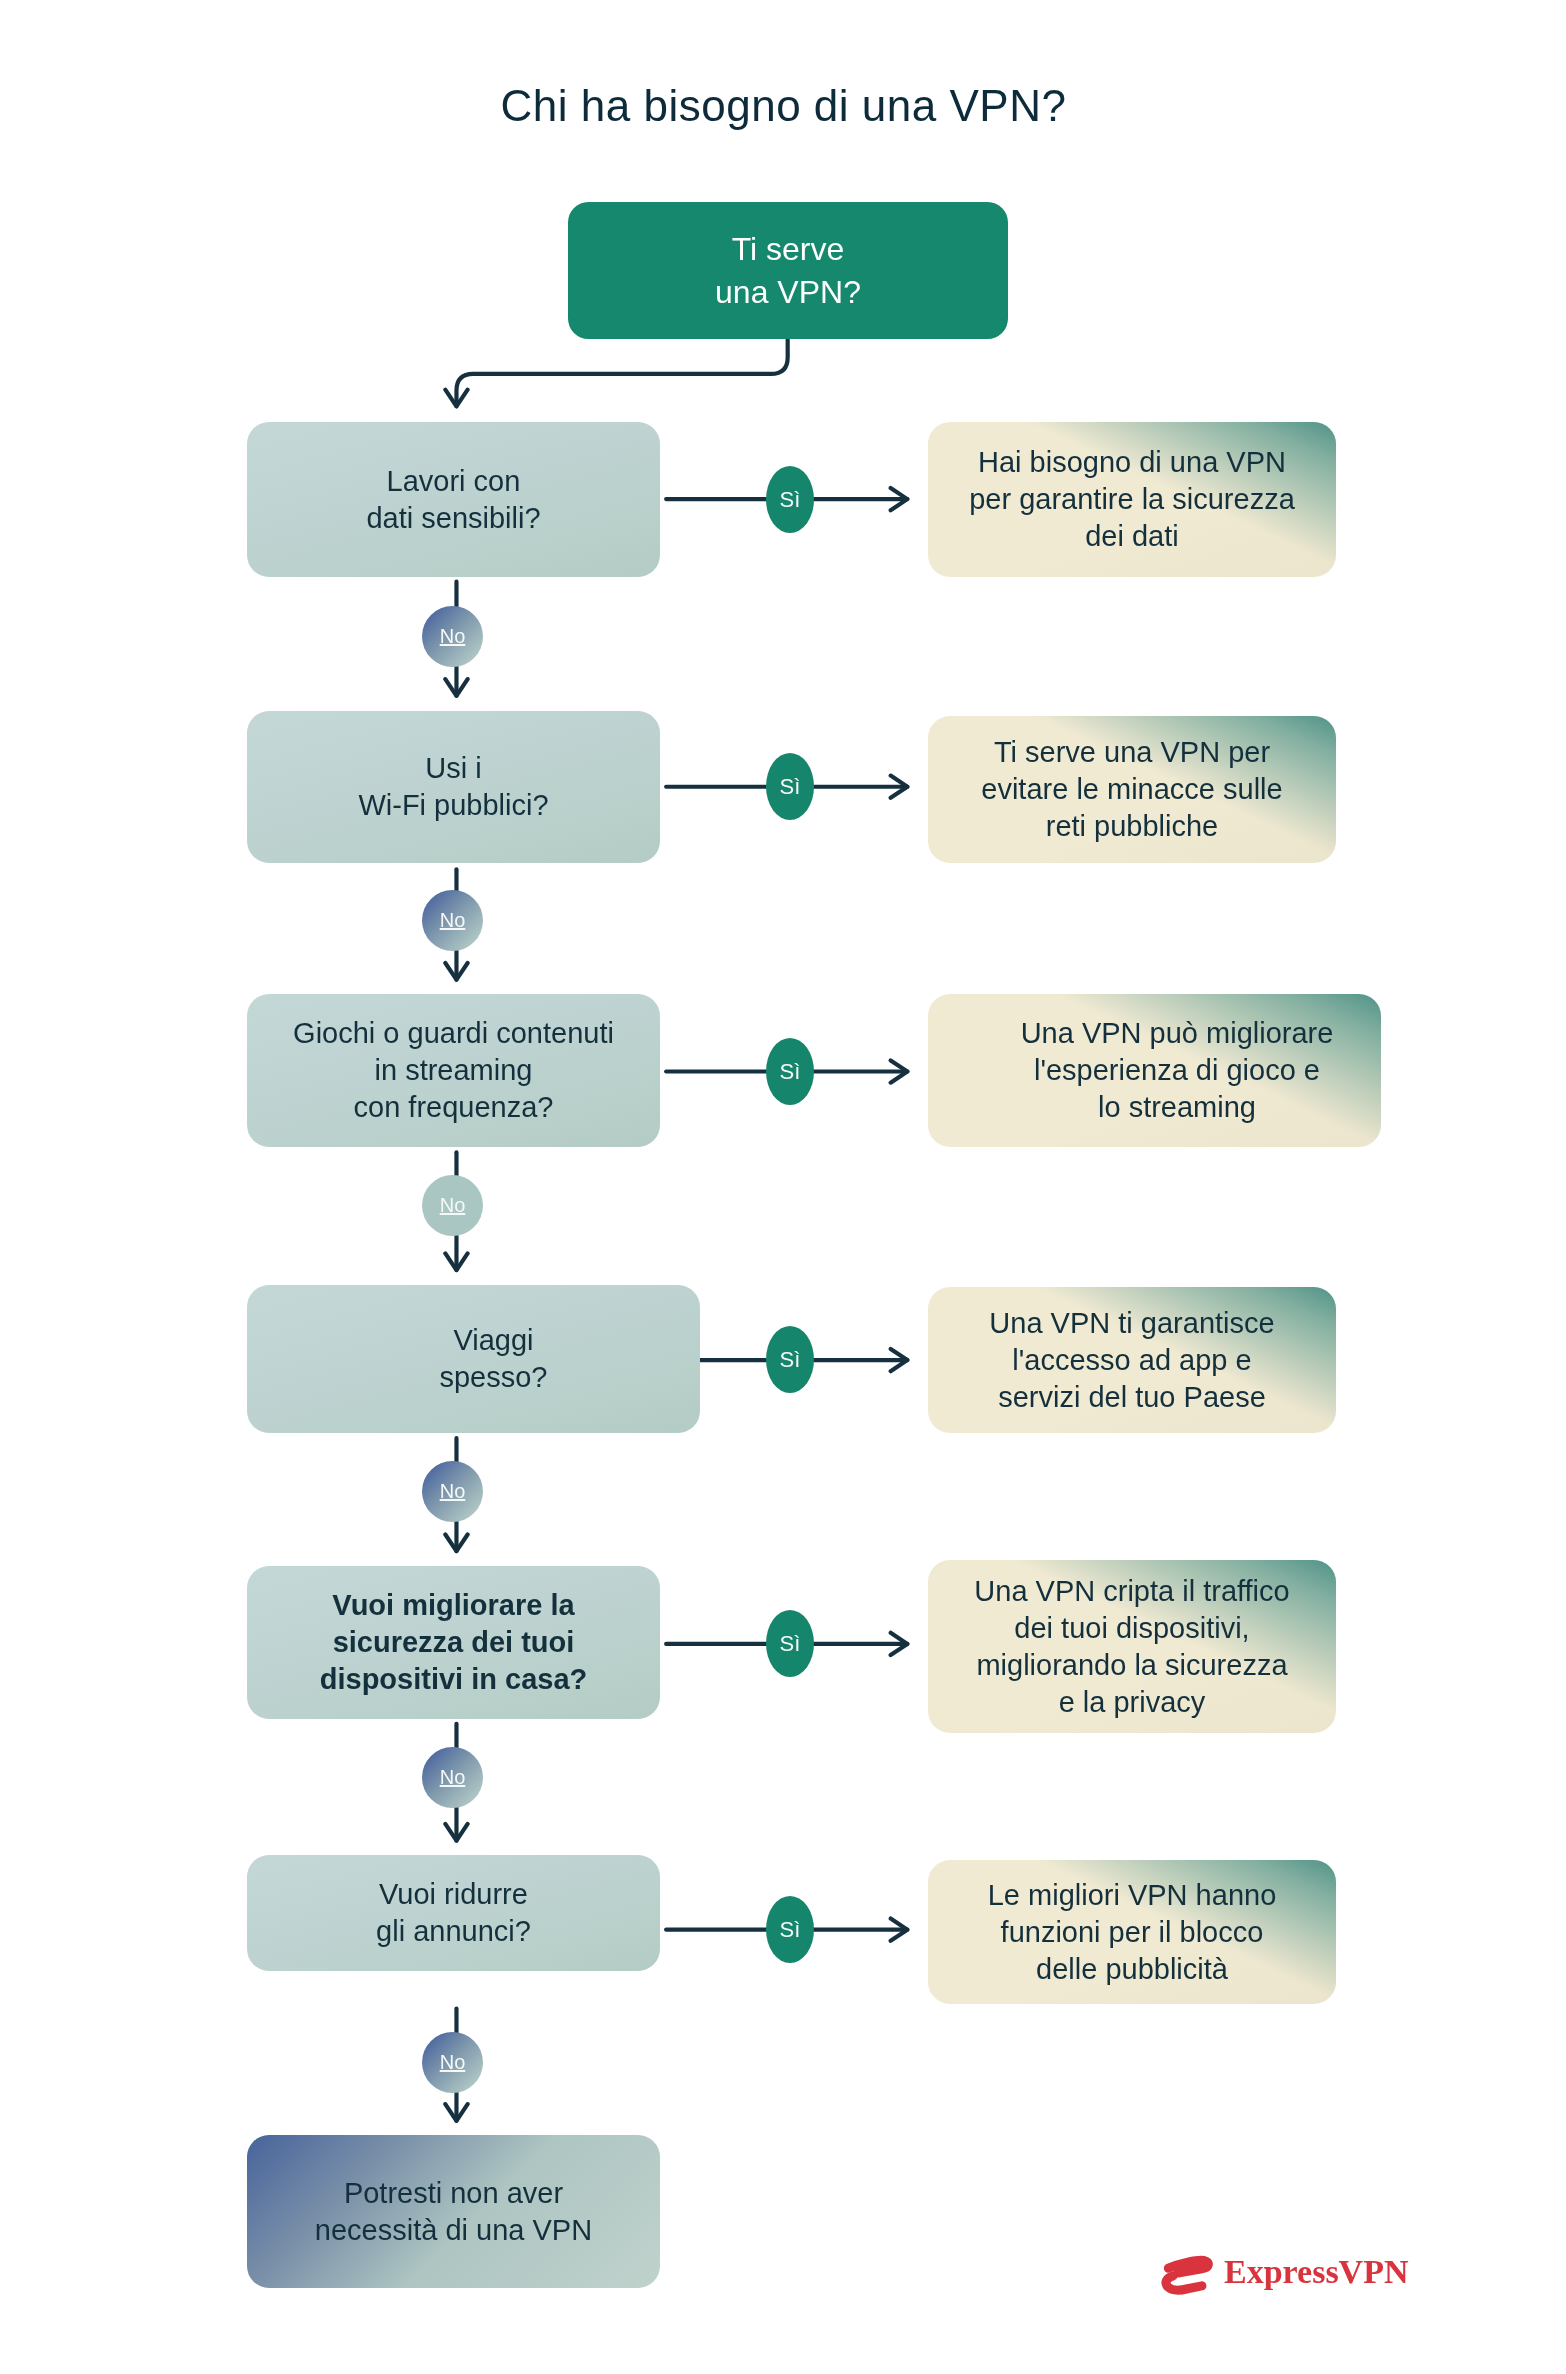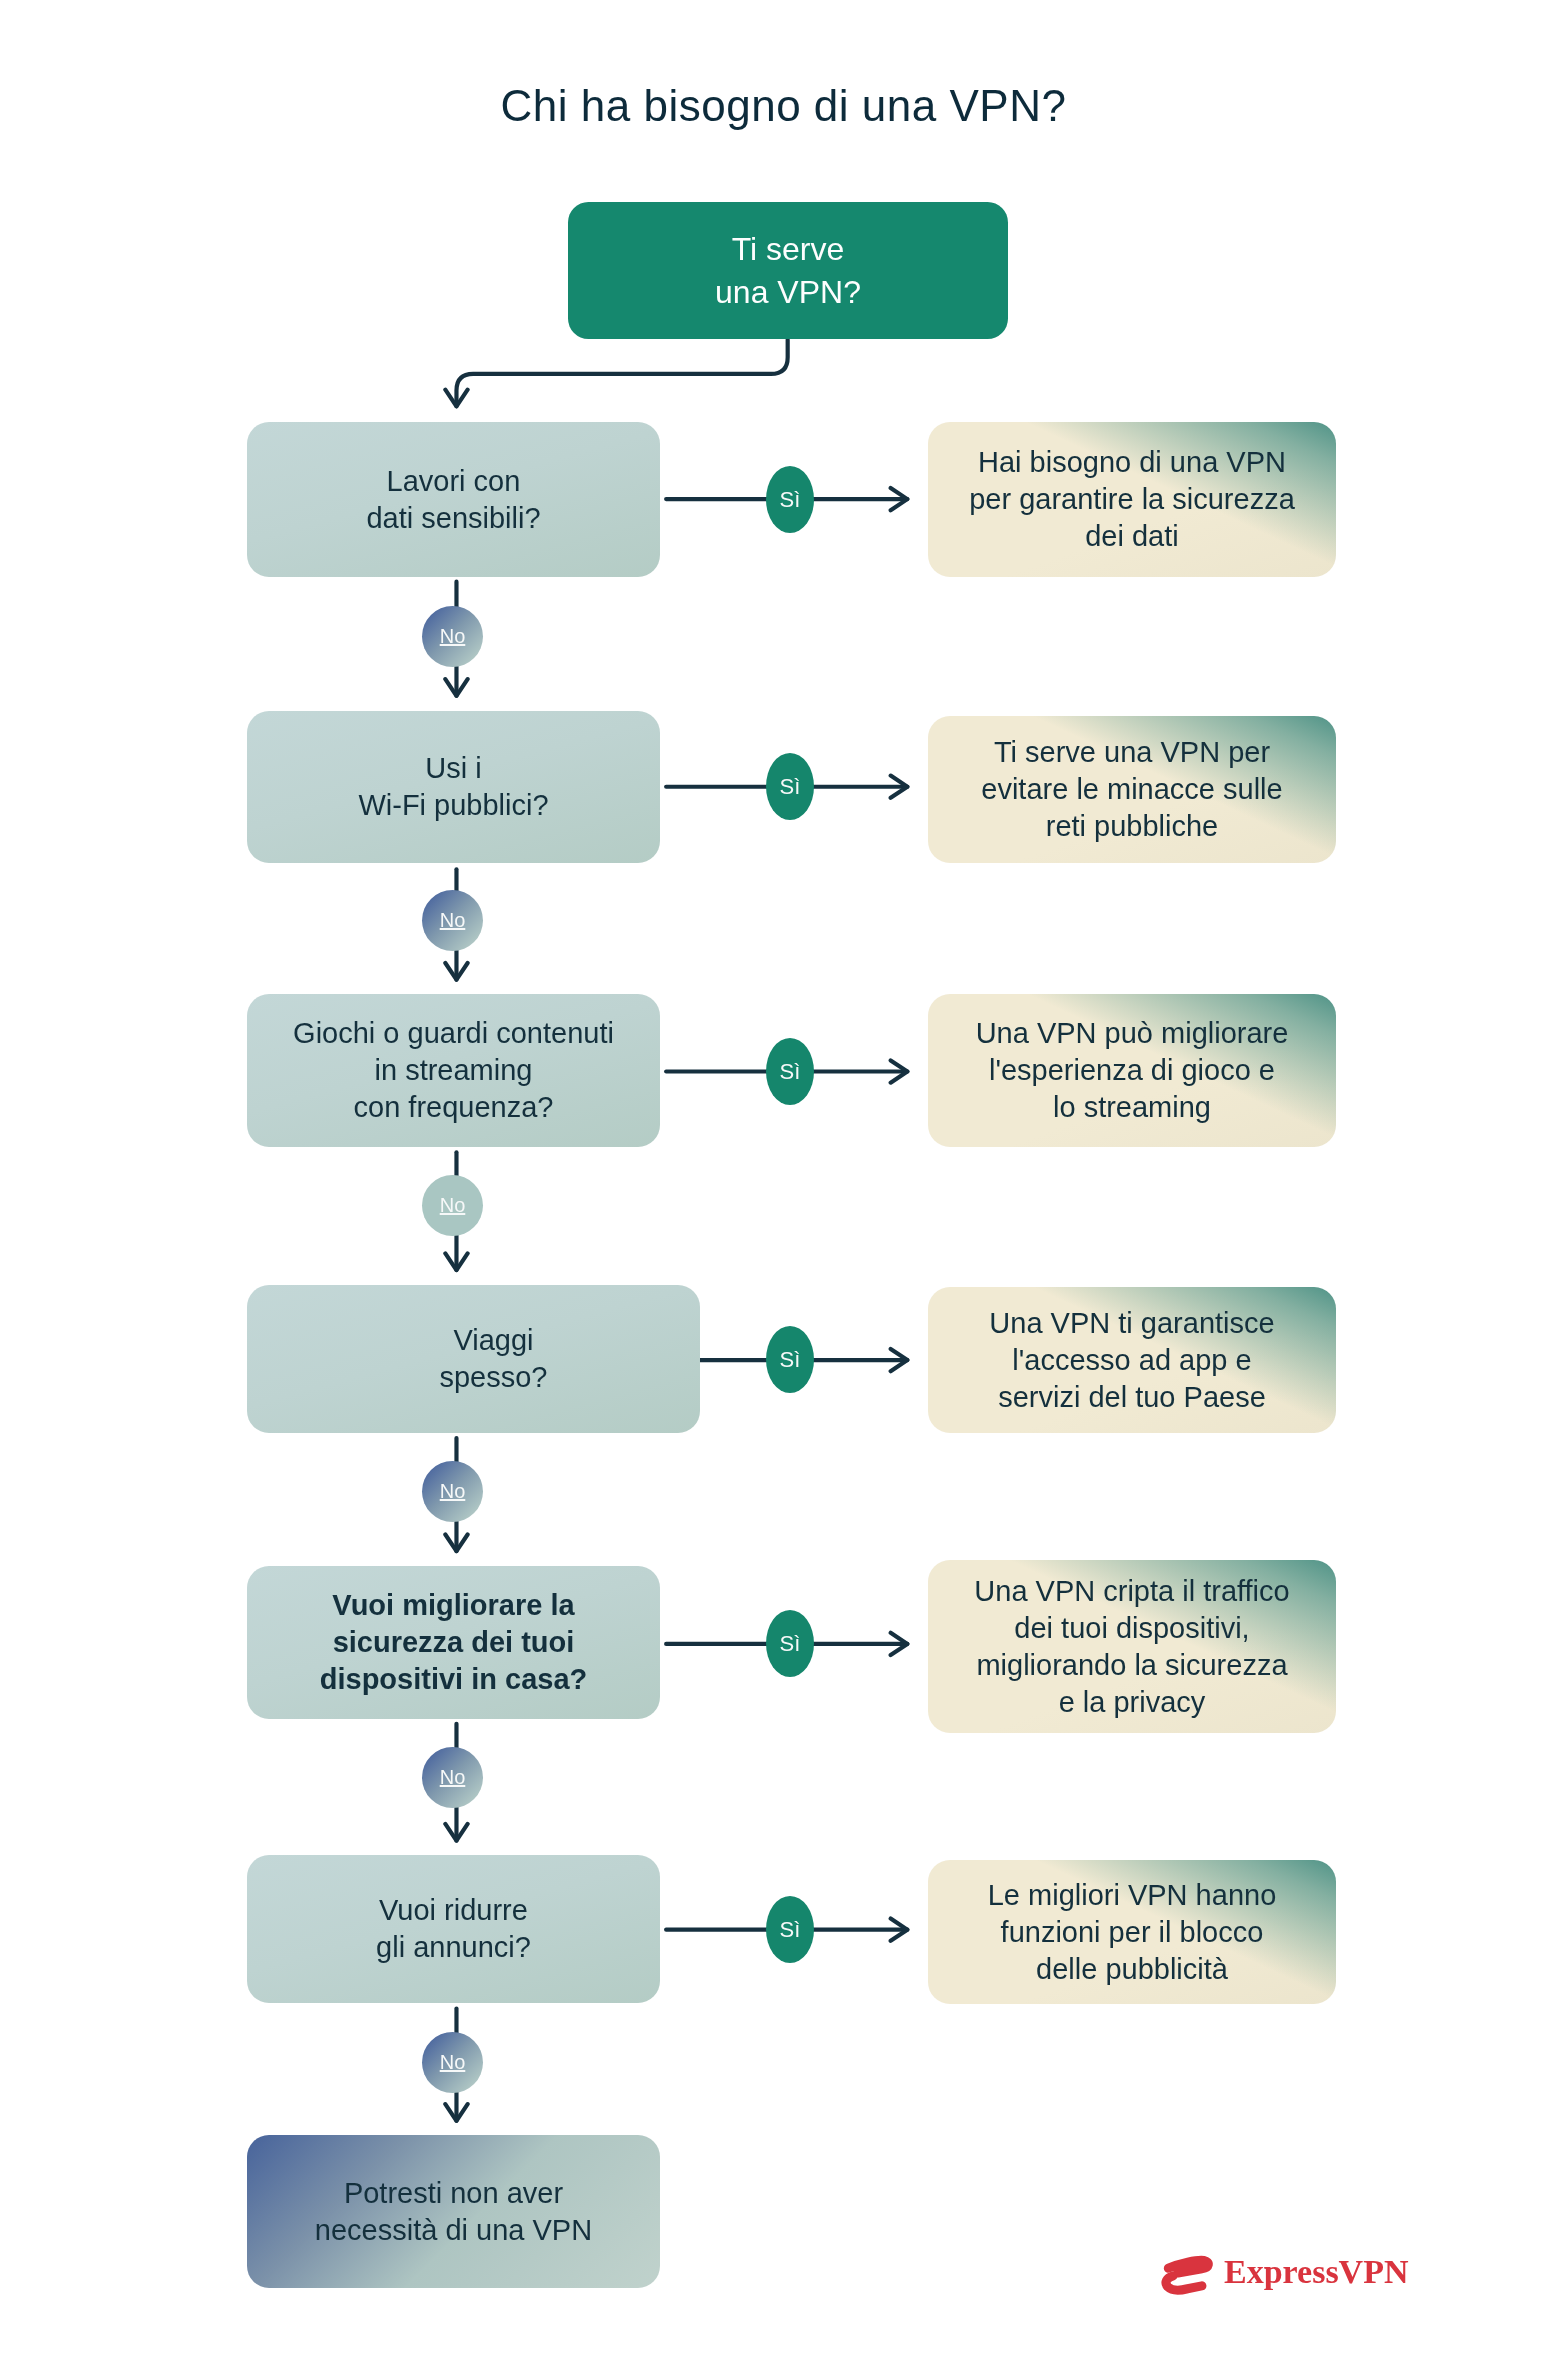--- a/index.html
+++ b/index.html
@@ -126,21 +126,21 @@
   <div class="badge yes" style="top:753px;">Sì</div>
   <div class="node abox" style="top:716px;height:147px;">Ti serve una VPN per
 evitare le minacce sulle
 reti pubbliche</div>
   <div class="badge no" style="top:890px;">No</div>
 
   <div class="node qbox" style="top:994px;height:153px;">Giochi o guardi contenuti
 in streaming
 con frequenza?</div>
   <div class="badge yes" style="top:1038px;">Sì</div>
-  <div class="node abox" style="top:994px;height:153px;">Una VPN può migliorare
+  <div class="node abox" style="top:994px;height:153px;padding-left:45px;">Una VPN può migliorare
 l'esperienza di gioco e
 lo streaming</div>
   <div class="badge no no--sage" style="top:1175px;">No</div>
 
   <div class="node qbox" style="top:1285px;height:148px;padding-left:40px;">Viaggi
 spesso?</div>
   <div class="badge yes" style="top:1326px;">Sì</div>
   <div class="node abox" style="top:1287px;height:146px;">Una VPN ti garantisce
 l'accesso ad app e
 servizi del tuo Paese</div>
@@ -149,21 +149,21 @@
   <div class="node qbox" style="top:1566px;height:153px;font-weight:bold;">Vuoi migliorare la
 sicurezza dei tuoi
 dispositivi in casa?</div>
   <div class="badge yes" style="top:1610px;">Sì</div>
   <div class="node abox" style="top:1560px;height:173px;">Una VPN cripta il traffico
 dei tuoi dispositivi,
 migliorando la sicurezza
 e la privacy</div>
   <div class="badge no" style="top:1747px;">No</div>
 
-  <div class="node qbox" style="top:1855px;height:148px;text-align:center;">Vuoi ridurre
+  <div class="node qbox" style="top:1855px;height:116px;text-align:center;">Vuoi ridurre
 gli annunci?</div>
   <div class="badge yes" style="top:1896px;">Sì</div>
   <div class="node abox" style="top:1860px;height:144px;">Le migliori VPN hanno
 funzioni per il blocco
 delle pubblicità</div>
   <div class="badge no" style="top:2032px;">No</div>
 
   <div class="node endbox">Potresti non aver
 necessità di una VPN</div>
 

